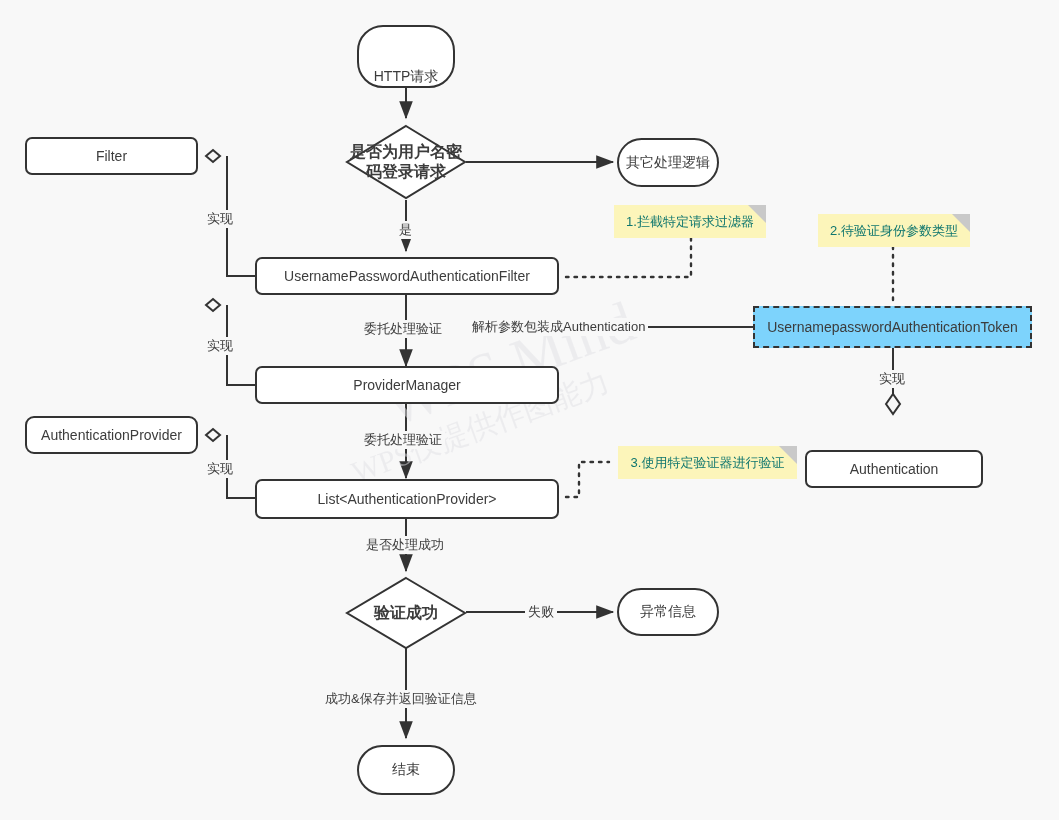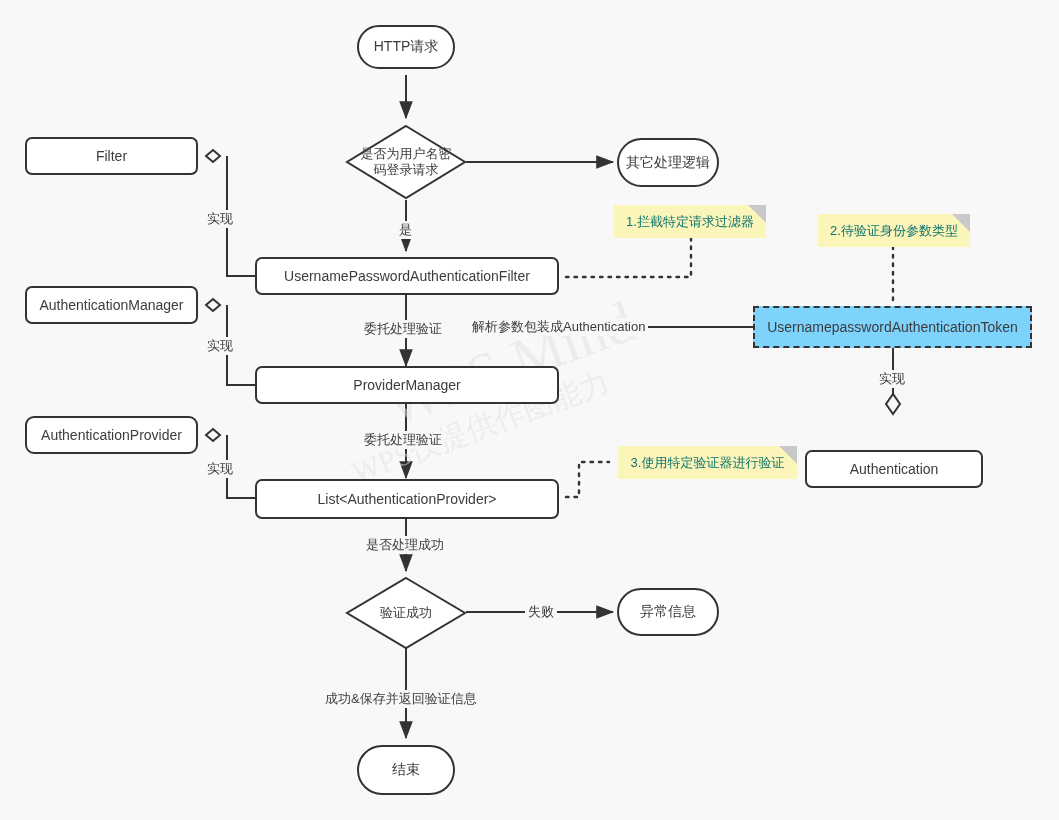--- a/index.html
+++ b/index.html
@@ -46,22 +46,23 @@
     border-radius: 26px;
     font-size: 14px;
   }
   .dashbox {
     background: #7dd3fc;
     border: 2px dashed #333333;
     font-size: 14px;
   }
   .diamond-node {
     background: transparent;
-    font-size: 13px;
+    font-size: 16px;
     line-height: 1.25;
+    font-weight: bold;
   }
   .diamond-node .dlabel {
     position: relative;
     z-index: 2;
     white-space: nowrap;
   }
   .diamond-node svg {
     position: absolute;
     left: 0;
     top: 0;
@@ -166,21 +167,21 @@
       <path d="M886,404 L893,394 L900,404 L893,414 z" fill="#f8f8f8" stroke="#333333" stroke-width="2"></path>
     </g>
 
     <g stroke="#333333" stroke-width="2.4" fill="none" stroke-dasharray="2.5,6" stroke-linecap="round">
       <path d="M566,277 L691,277 L691,238"></path>
       <path d="M893,238 L893,305"></path>
       <path d="M566,497 L579,497 L579,462 L609,462"></path>
     </g>
   </svg>
 
-  <div class="node terminal" style="left:357px; top:25px; width:98px; height:44px;">
+  <div class="node terminal" style="left:357px; top:25px; width:98px; height:63px;align-items:flex-end;">
     <span>HTTP请求</span>
   </div>
 
   <div class="node diamond-node" style="left:345px; top:124px; width:122px; height:76px;">
     <svg width="122" height="76" viewBox="0 0 122 76">
       <polygon points="61,2 120,38 61,74 2,38" fill="#ffffff" stroke="#333333" stroke-width="2"></polygon>
     </svg>
     <div class="dlabel">
       <div>是否为用户名密</div>
       <div>码登录请求</div>
@@ -188,23 +189,20 @@
   </div>
 
   <div class="node terminal" style="left:617px; top:138px; width:102px; height:49px;">
     <span>其它处理逻辑</span>
   </div>
 
   <div class="node rect" style="left:25px; top:137px; width:173px; height:38px;">
     <span>Filter</span>
   </div>
 
-  <div class="node rect" style="left:25px; top:286px; width:173px; height:38px;">
-    <span>AuthenticationManager</span>
-  </div>
 
   <div class="node rect" style="left:25px; top:416px; width:173px; height:38px;border-radius:9px;">
     <span>AuthenticationProvider</span>
   </div>
 
   <div class="node rect" style="left:255px; top:257px; width:304px; height:38px;">
     <span>UsernamePasswordAuthenticationFilter</span>
   </div>
 
   <div class="node rect" style="left:255px; top:366px; width:304px; height:38px;">

